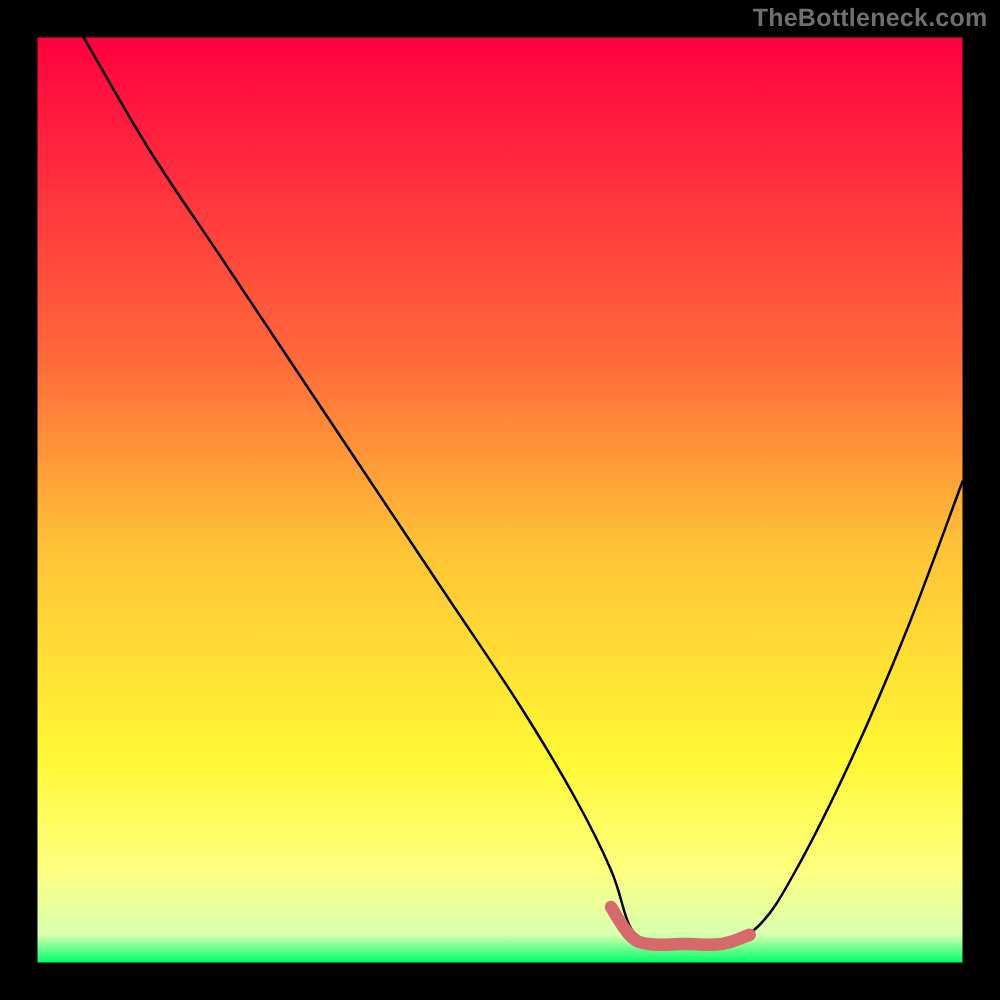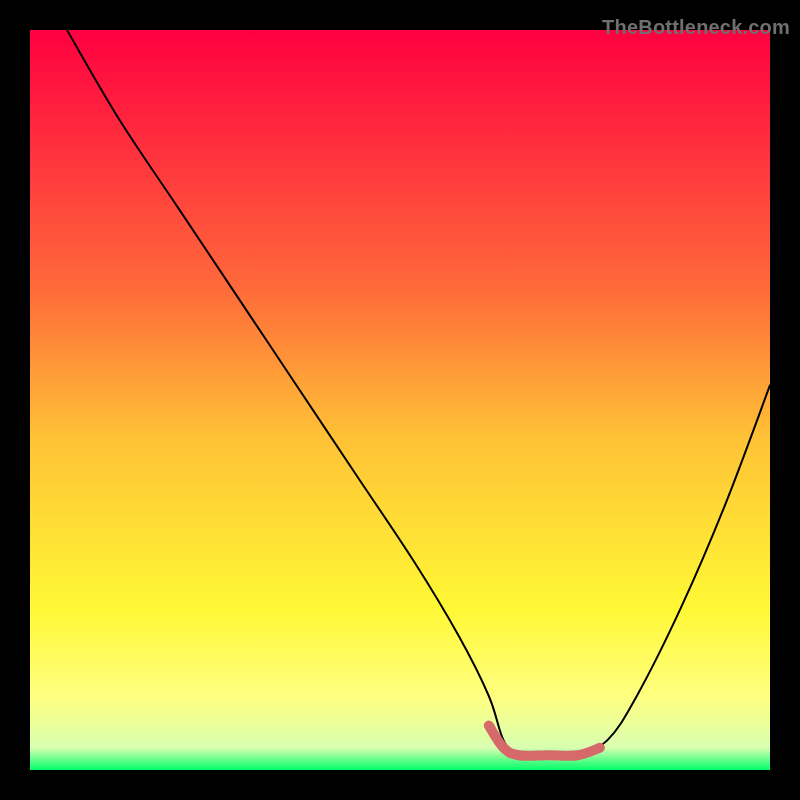--- a/index.html
+++ b/index.html
@@ -13,21 +13,21 @@
   .stage {
     position: relative;
     width: 800px;
     height: 800px;
   }
   svg {
     display: block;
   }
   .watermark {
     position: absolute;
-    top: 16px;
+    top: 4px;
     right: 10px;
     font-family: Arial, Helvetica, sans-serif;
     font-size: 20px;
     font-weight: 600;
     color: #6f6f6f;
     letter-spacing: 0.2px;
   }
 </style>
 </head>
 <body>

